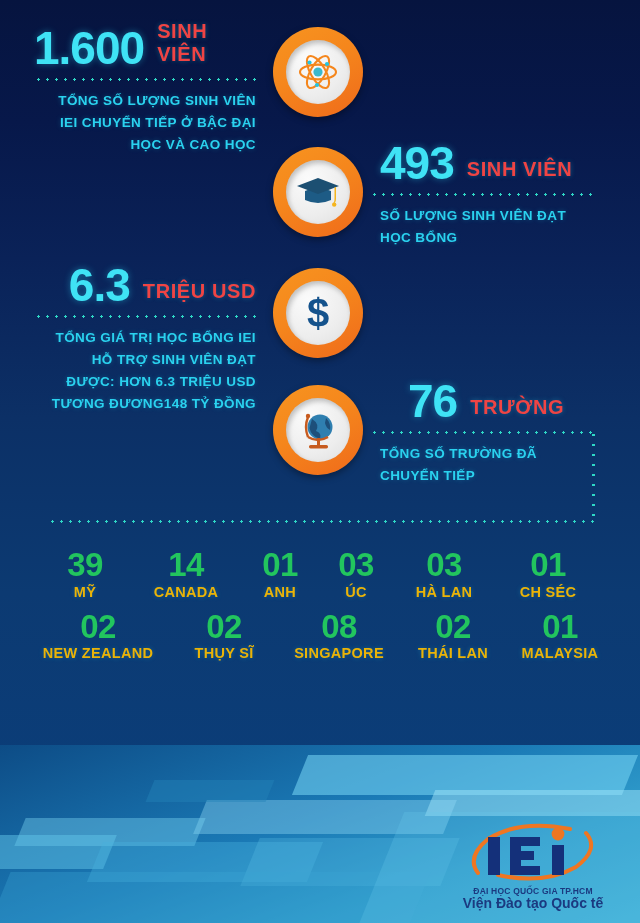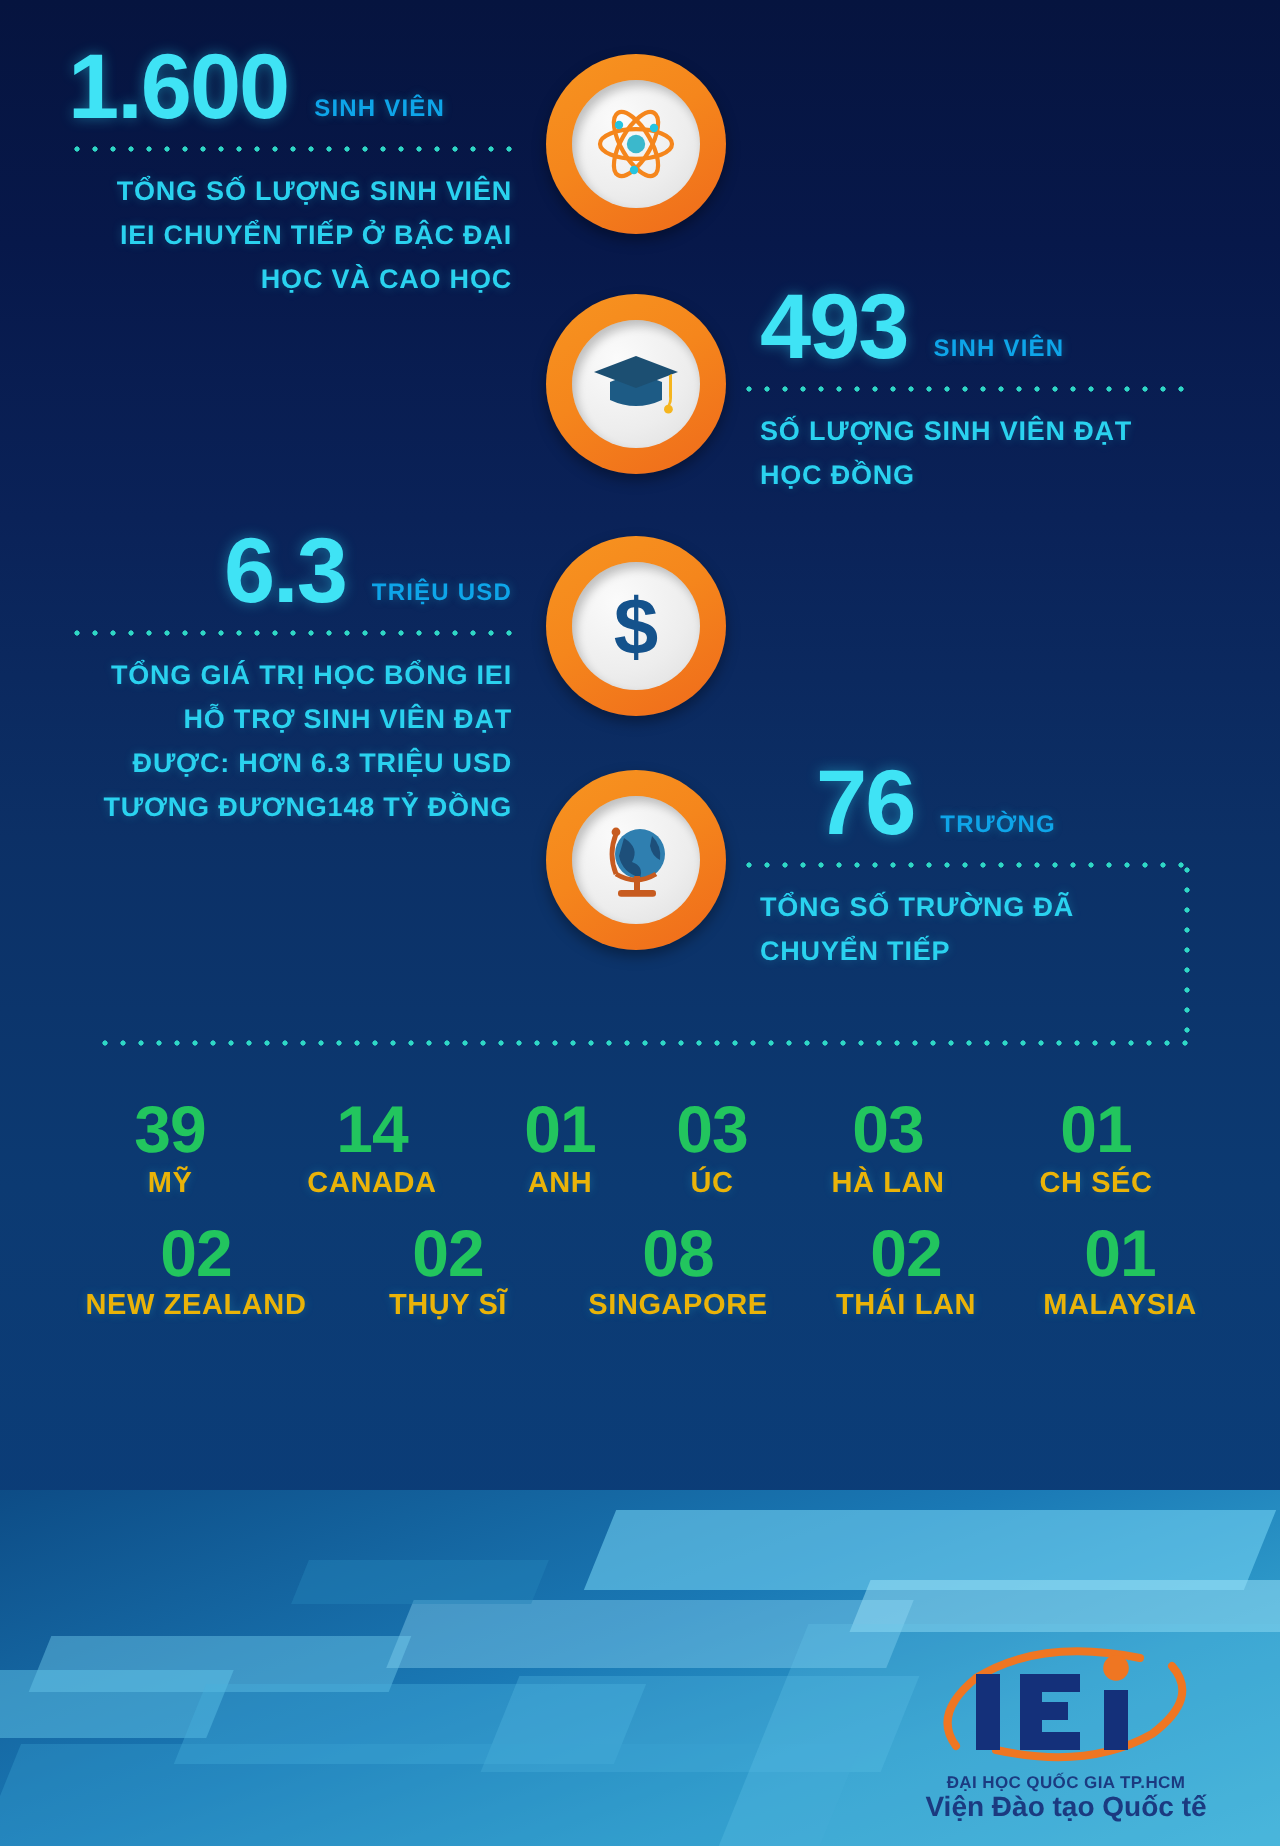--- a/index.html
+++ b/index.html
@@ -33,21 +33,21 @@
     width:64px;height:64px;border-radius:50%;
     background:radial-gradient(circle at 35% 30%,#fbfbfb 0%,#ededed 60%,#dedede 100%);
     box-shadow:inset 2px 3px 5px rgba(0,0,0,.22);
     display:flex;align-items:center;justify-content:center;
   }
   .num{
     color:#3fe3f5;font-size:46px;font-weight:bold;line-height:1;
     letter-spacing:-1px;text-shadow:0 0 7px rgba(40,200,230,.45);
   }
   .unit{
-    color:#0ea5e9;font-size:12px;font-weight:bold;letter-spacing:.6px;
+    color:#ef4444;font-size:20px;font-weight:bold;letter-spacing:.6px;
     text-shadow:0 0 5px rgba(40,200,230,.35);
   }
   .headline{display:flex;align-items:flex-end;gap:13px;}
   .desc{
     color:#2ad2ef;font-size:13.5px;font-weight:bold;line-height:1.62;
     letter-spacing:.4px;text-shadow:0 0 5px rgba(40,200,230,.3);
     white-space:pre-line;
   }
   .dots-h{
     height:3px;
@@ -140,21 +140,21 @@
         </svg>
       </div>
     </div>
     <div style="position:absolute;left:380px;top:0;width:250px;">
       <div class="headline" style="justify-content:flex-start;">
         <span class="num">493</span>
         <span class="unit" style="padding-bottom:5px;">SINH VIÊN</span>
       </div>
       <div class="dots-h" style="margin-top:7px;width:222px;margin-left:-10px;"></div>
       <div class="desc" style="margin-top:9px;text-align:left;">SỐ LƯỢNG SINH VIÊN ĐẠT
-HỌC ĐỒNG</div>
+HỌC BỔNG</div>
     </div>
   </div>
 
   <div class="stat" style="left:0;top:262px;width:640px;height:140px;">
     <div style="position:absolute;left:34px;top:0;width:222px;">
       <div class="headline" style="justify-content:flex-end;text-align:center;">
         <span class="num">6.3</span>
         <span class="unit" style="padding-bottom:5px;">TRIỆU USD</span>
       </div>
       <div class="dots-h" style="margin-top:7px;width:228px;"></div>

